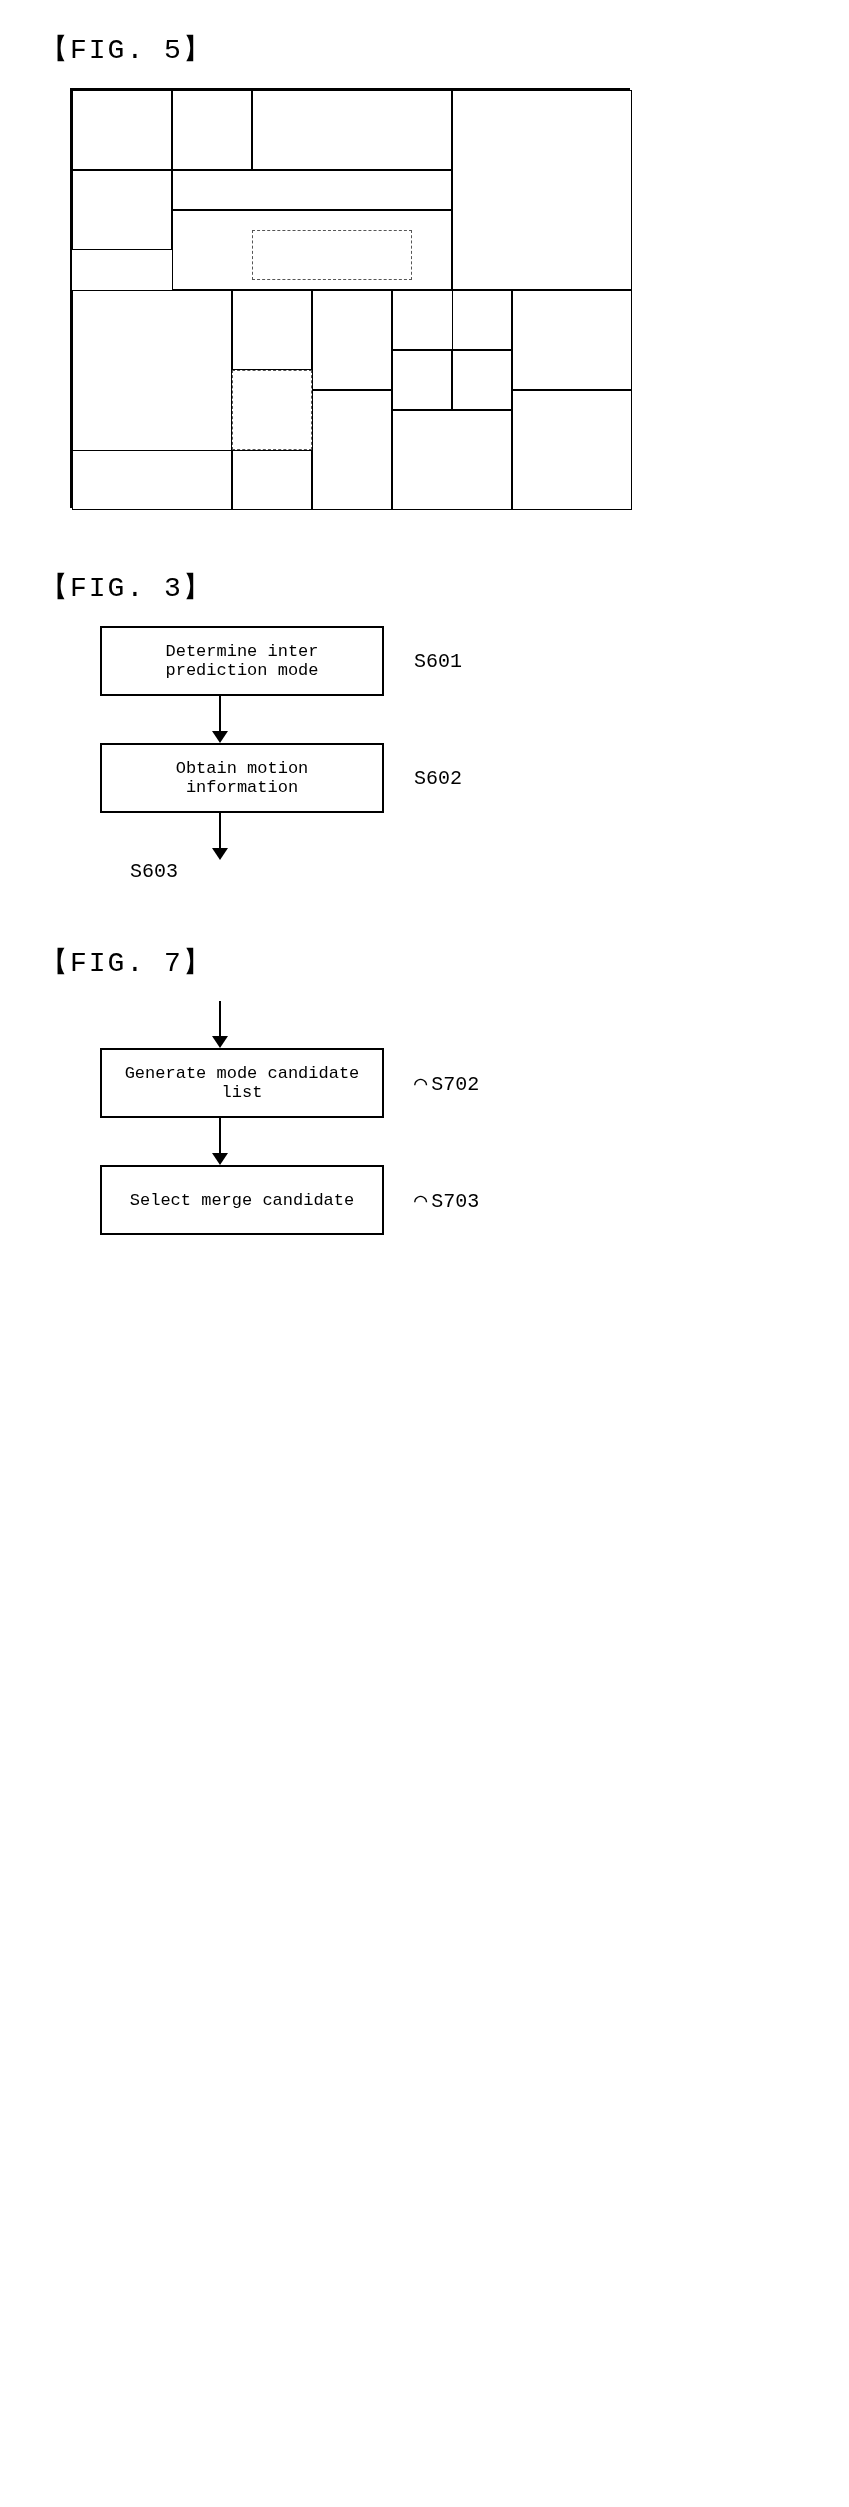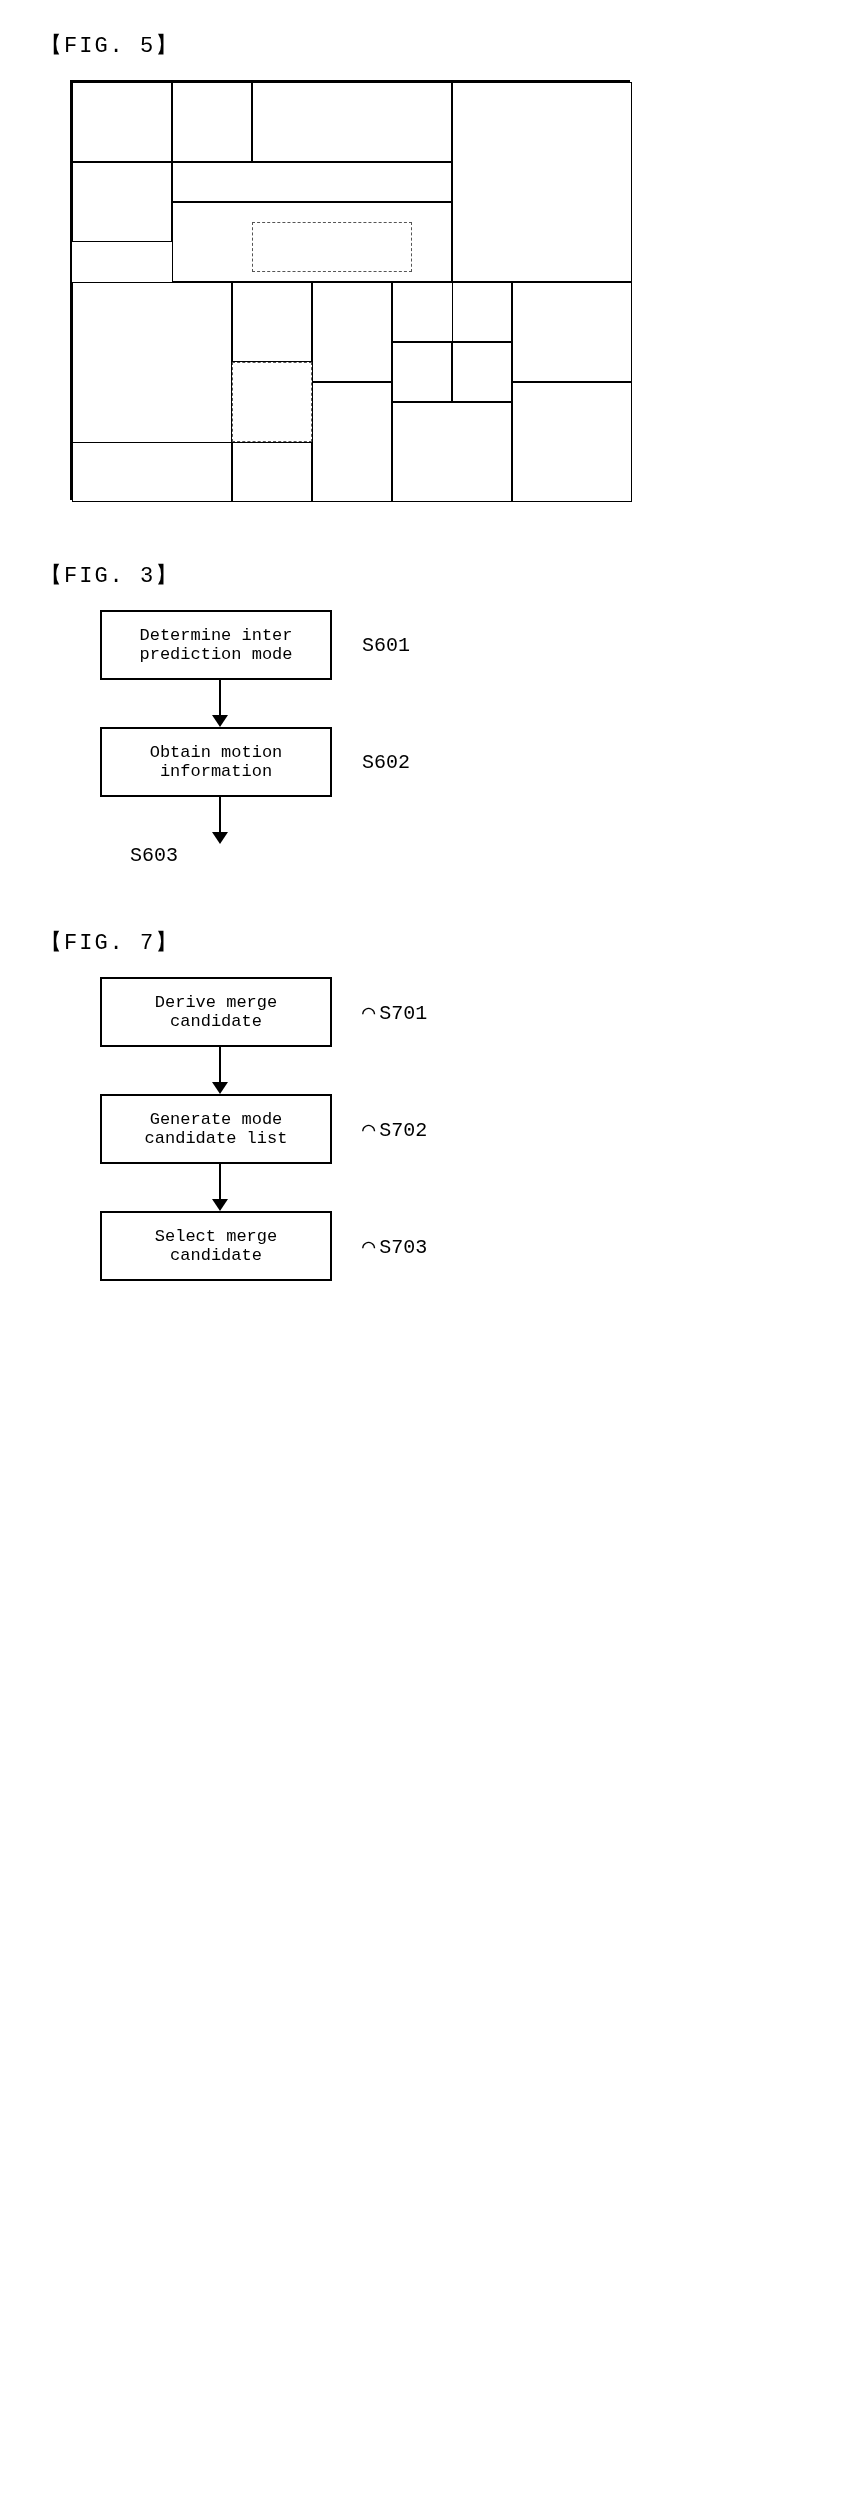--- a/index.html
+++ b/index.html
@@ -6,21 +6,21 @@
     body {
       background: #fff;
       font-family: 'Courier New', Courier, monospace;
       width: 849px;
       min-height: 2507px;
       padding: 30px 40px;
       color: #000;
     }
 
     .fig-title {
-      font-size: 22px;
+      font-size: 28px;
       font-weight: normal;
       letter-spacing: 2px;
       margin-bottom: 20px;
     }
 
     
     .fig5-container {
       margin-bottom: 60px;
     }
 
@@ -58,21 +58,21 @@
       margin-top: 20px;
     }
 
     .flow-row {
       display: flex;
       align-items: center;
       margin-bottom: 0;
     }
 
     .flow-box {
-      width: 232px;
+      width: 284px;
       min-height: 70px;
       border: 2px solid #000;
       display: flex;
       align-items: center;
       justify-content: center;
       text-align: center;
       font-size: 17px;
       padding: 10px 15px;
       background: #fff;
     }
@@ -189,28 +189,20 @@
     <div class="flow-row">
       <div class="flow-label">S603</div>
     </div>
   </div>
 </div>
 
 <div class="fig7-container">
   <div class="fig-title">【FIG. 7】</div>
   <div class="flowchart">
 
-    <div class="flow-row">
-      <div class="flow-box">
-        <span>Derive merge candidate</span>
-      </div>
-      <div class="flow-label">
-        <span style="font-size:22px; margin-right:4px;">⌒</span><span>S701</span>
-      </div>
-    </div>
     <div class="flow-arrow">
       <div class="arrow-line"></div>
       <div class="arrow-head"></div>
     </div>
 
     <div class="flow-row">
       <div class="flow-box">
         <span>Generate mode candidate list</span>
       </div>
       <div class="flow-label">

